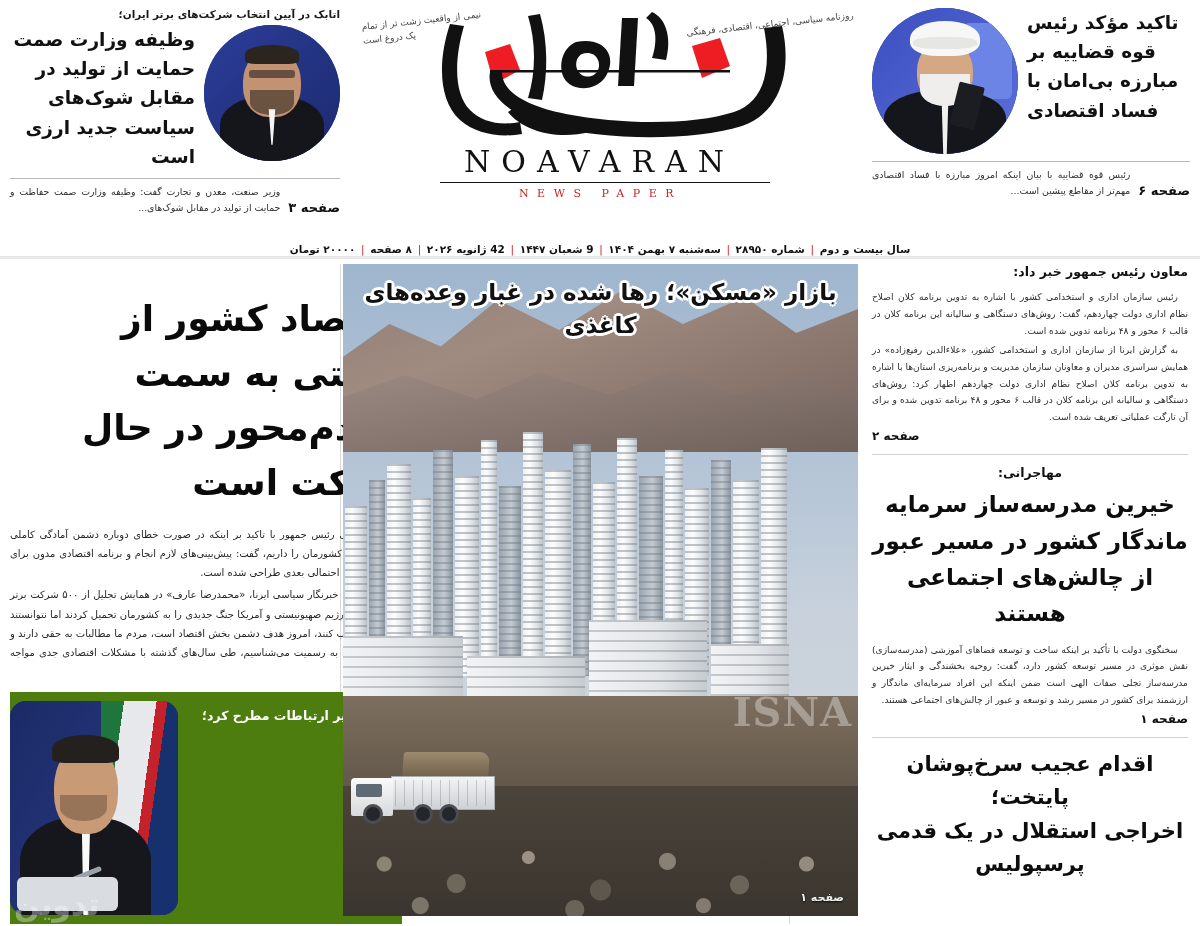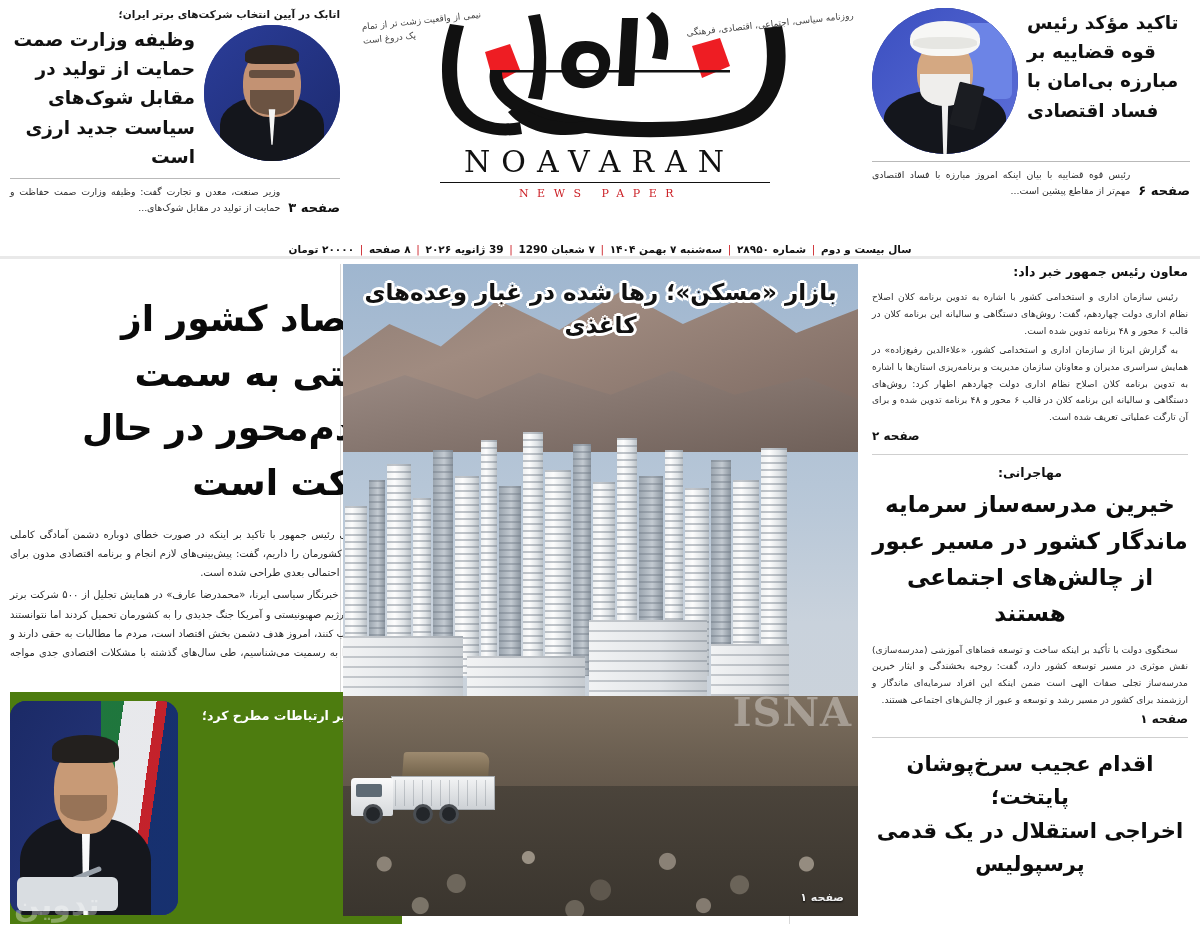--- a/index.html
+++ b/index.html
@@ -521,23 +521,23 @@
   </div>
 
   <div class="date-bar">
     <span class="dstrip">
       <span>سال بیست و دوم</span>
       <span class="sep">|</span>
       <span>شماره ۲۸۹۵۰</span>
       <span class="sep">|</span>
       <span>سه‌شنبه ۷ بهمن ۱۴۰۴</span>
       <span class="sep">|</span>
-      <span>۷ شعبان 1290</span>
+      <span>9 شعبان ۱۴۴۷</span>
       <span class="sep">|</span>
-      <span>39 ژانویه ۲۰۲۶</span>
+      <span>42 ژانویه ۲۰۲۶</span>
       <span class="sep">|</span>
       <span>۸ صفحه</span>
       <span class="sep">|</span>
       <span>۲۰۰۰۰ تومان</span>
     </span>
   </div>
   <div class="banner-rule"></div>
 
   <div class="vrule v1"></div>
   <div class="vrule v2"></div>

